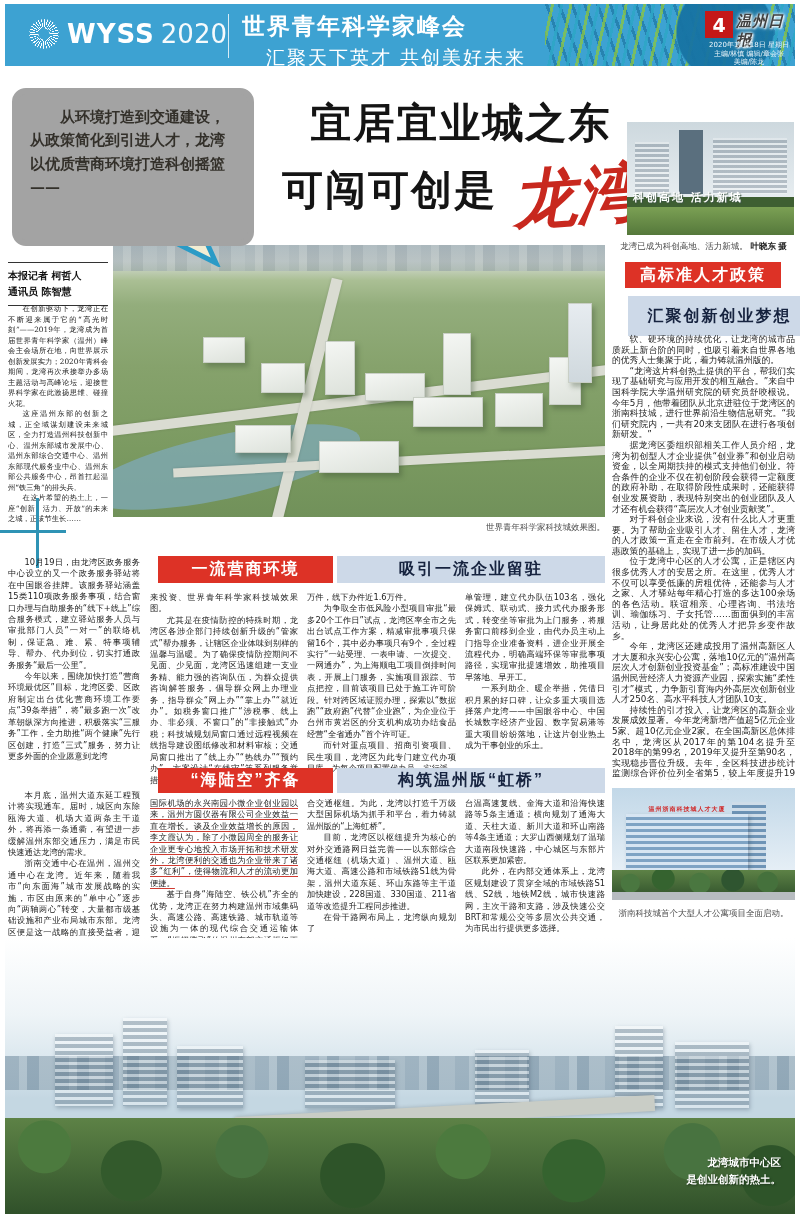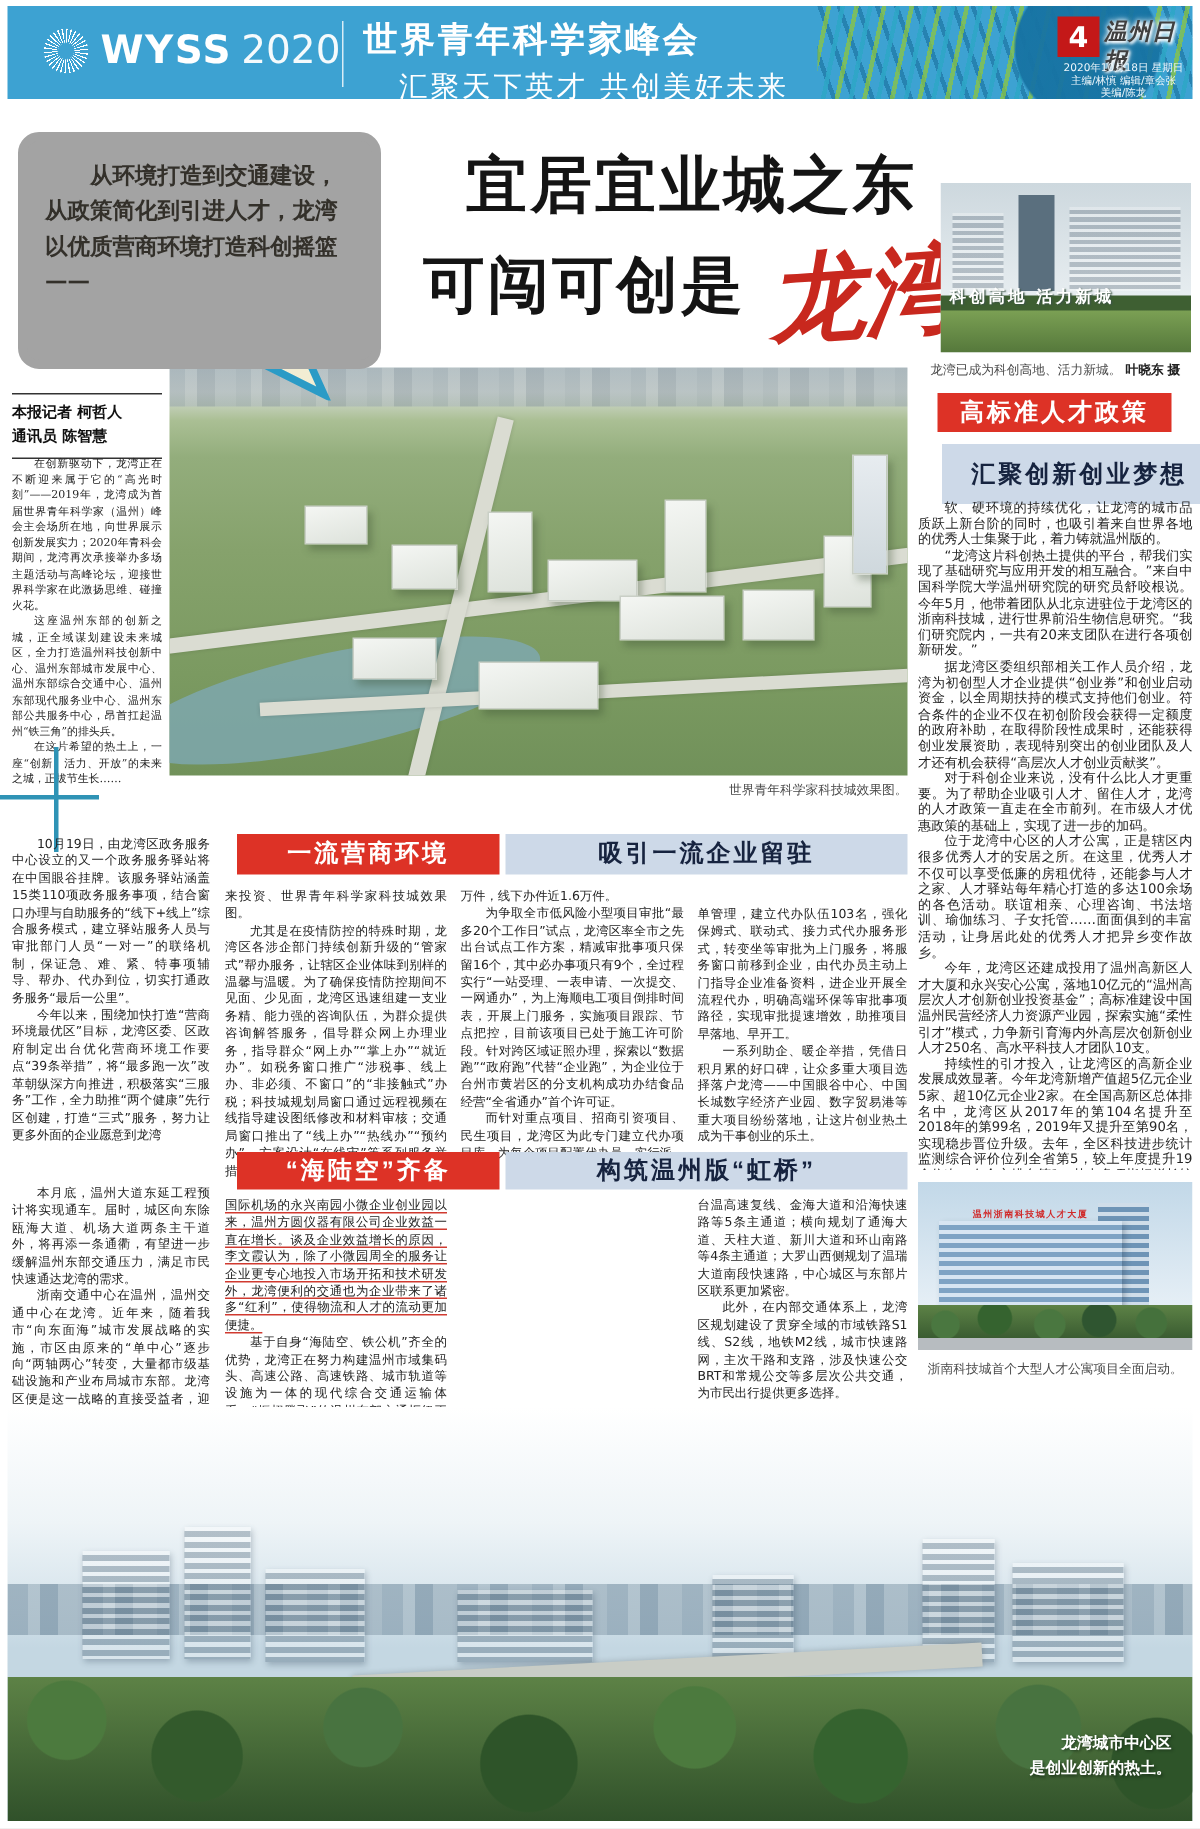--- a/index.html
+++ b/index.html
@@ -231,35 +231,40 @@
   <div class="textcol" style="left:150px;top:592px;width:148px;height:193px;">
     <p style="text-indent:0;">来投资、世界青年科学家科技城效果图。</p>
     <p>尤其是在疫情防控的特殊时期，龙湾区各涉企部门持续创新升级的“管家式”帮办服务，让辖区企业体味到别样的温馨与温暖。为了确保疫情防控期间不见面、少见面，龙湾区迅速组建一支业务精、能力强的咨询队伍，为群众提供咨询解答服务，倡导群众网上办理业务，指导群众“网上办”“掌上办”“就近办”。如税务窗口推广“涉税事、线上办、非必须、不窗口”的“非接触式”办税；科技城规划局窗口通过远程视频在线指导建设图纸修改和材料审核；交通局窗口推出了“线上办”“热线办”“预约办”、方案设计“在线审”等系列服务举措。疫情防控期间，区行政服务中心受理网上审批件15</p>
   </div>
   <div class="textcol" style="left:307px;top:592px;width:149px;height:193px;">
     <p style="text-indent:0;">万件，线下办件近1.6万件。</p>
     <p>为争取全市低风险小型项目审批“最多20个工作日”试点，龙湾区率全市之先出台试点工作方案，精减审批事项只保留16个，其中必办事项只有9个，全过程实行“一站受理、一表申请、一次提交、一网通办”，为上海顺电工项目倒排时间表，开展上门服务，实施项目跟踪、节点把控，目前该项目已处于施工许可阶段。针对跨区域证照办理，探索以“数据跑”“政府跑”代替“企业跑”，为企业位于台州市黄岩区的分支机构成功办结食品经营“全省通办”首个许可证。</p>
     <p>而针对重点项目、招商引资项目、民生项目，龙湾区为此专门建立代办项目库，为每个项目配置代办员，实行派</p>
   </div>
   <div class="textcol" style="left:465px;top:592px;width:140px;height:193px;">
-    <p style="text-indent:0;margin-top:12px;">单管理，建立代办队伍103名，强化保姆式、联动式、接力式代办服务形式，转变坐等审批为上门服务，将服务窗口前移到企业，由代办员主动上门指导企业准备资料，进企业开展全流程代办，明确高端环保等审批事项路径，实现审批提速增效，助推项目早落地、早开工。</p>
+    <p style="text-indent:0;">单管理，建立代办队伍103名，强化保姆式、联动式、接力式代办服务形式，转变坐等审批为上门服务，将服务窗口前移到企业，由代办员主动上门指导企业准备资料，进企业开展全流程代办，明确高端环保等审批事项路径，实现审批提速增效，助推项目早落地、早开工。</p>
     <p>一系列助企、暖企举措，凭借日积月累的好口碑，让众多重大项目选择落户龙湾——中国眼谷中心、中国长城数字经济产业园、数字贸易港等重大项目纷纷落地，让这片创业热土成为干事创业的乐土。</p>
   </div>
 
   <div class="kicker" style="left:158px;top:768px;width:175px;height:25px;">“海陆空”齐备</div>
   <div class="sec-title" style="left:337px;top:768px;width:268px;height:25px;">构筑温州版“虹桥”</div>
   <div class="textcol" style="left:8px;top:790px;width:132px;height:172px;">
     <p>本月底，温州大道东延工程预计将实现通车。届时，城区向东除瓯海大道、机场大道两条主干道外，将再添一条通衢，有望进一步缓解温州东部交通压力，满足市民快速通达龙湾的需求。</p>
     <p>浙南交通中心在温州，温州交通中心在龙湾。近年来，随着我市“向东面海”城市发展战略的实施，市区由原来的“单中心”逐步向“两轴两心”转变，大量都市级基础设施和产业布局城市东部。龙湾区便是这一战略的直接受益者，迎来了交通建设前所未有的新热潮。</p>
     <p class="ru">对此，温州方圆仪器有限公司董事长李文霞深有体会。自三年前入驻靠近龙湾</p>
   </div>
   <div class="textcol" style="left:150px;top:798px;width:148px;height:164px;">
     <p class="ru" style="text-indent:0;">国际机场的永兴南园小微企业创业园以来，温州方圆仪器有限公司企业效益一直在增长。谈及企业效益增长的原因，李文霞认为，除了小微园周全的服务让企业更专心地投入市场开拓和技术研发外，龙湾便利的交通也为企业带来了诸多“红利”，使得物流和人才的流动更加便捷。</p>
     <p>基于自身“海陆空、铁公机”齐全的优势，龙湾正在努力构建温州市域集码头、高速公路、高速铁路、城市轨道等设施为一体的现代综合交通运输体系，“振翅腾飞”的温州东部交通枢纽正逐步成形。</p>
     <p>构建现代综合交通运输体系，离不开一个各种交通运输方式无缝</p>
+  </div>
+  <div class="textcol" style="left:307px;top:798px;width:149px;height:164px;">
+    <p style="text-indent:0;">合交通枢纽。为此，龙湾以打造千万级大型国际机场为抓手和平台，着力铸就温州版的“上海虹桥”。</p>
+    <p>目前，龙湾区以枢纽提升为核心的对外交通路网日益完善——以东部综合交通枢纽（机场大道）、温州大道、瓯海大道、高速公路和市域铁路S1线为骨架，温州大道东延、环山东路等主干道加快建设，228国道、330国道、211省道等改造提升工程同步推进。</p>
+    <p>在骨干路网布局上，龙湾纵向规划了</p>
   </div>
   <div class="textcol" style="left:465px;top:798px;width:140px;height:164px;">
     <p style="text-indent:0;">台温高速复线、金海大道和沿海快速路等5条主通道；横向规划了通海大道、天柱大道、新川大道和环山南路等4条主通道；大罗山西侧规划了温瑞大道南段快速路，中心城区与东部片区联系更加紧密。</p>
     <p>此外，在内部交通体系上，龙湾区规划建设了贯穿全域的市域铁路S1线、S2线，地铁M2线，城市快速路网，主次干路和支路，涉及快速公交BRT和常规公交等多层次公共交通，为市民出行提供更多选择。</p>
   </div>
 
   <div class="photo" style="left:612px;top:788px;width:183px;height:112px;">
     <div class="tw-sky"></div>
     <div class="tw-tower"></div>
     <div class="tw-bld"></div>

